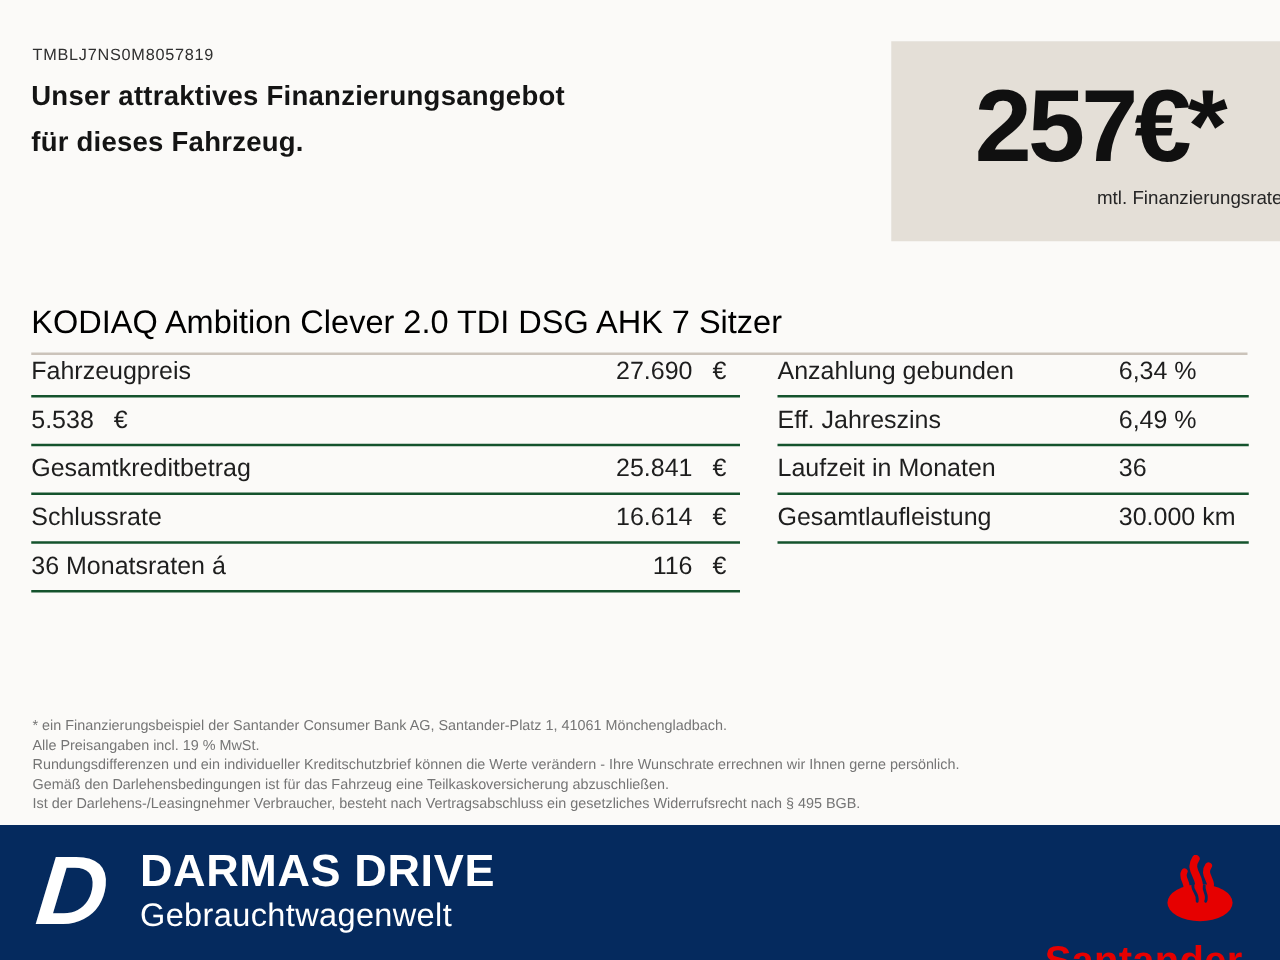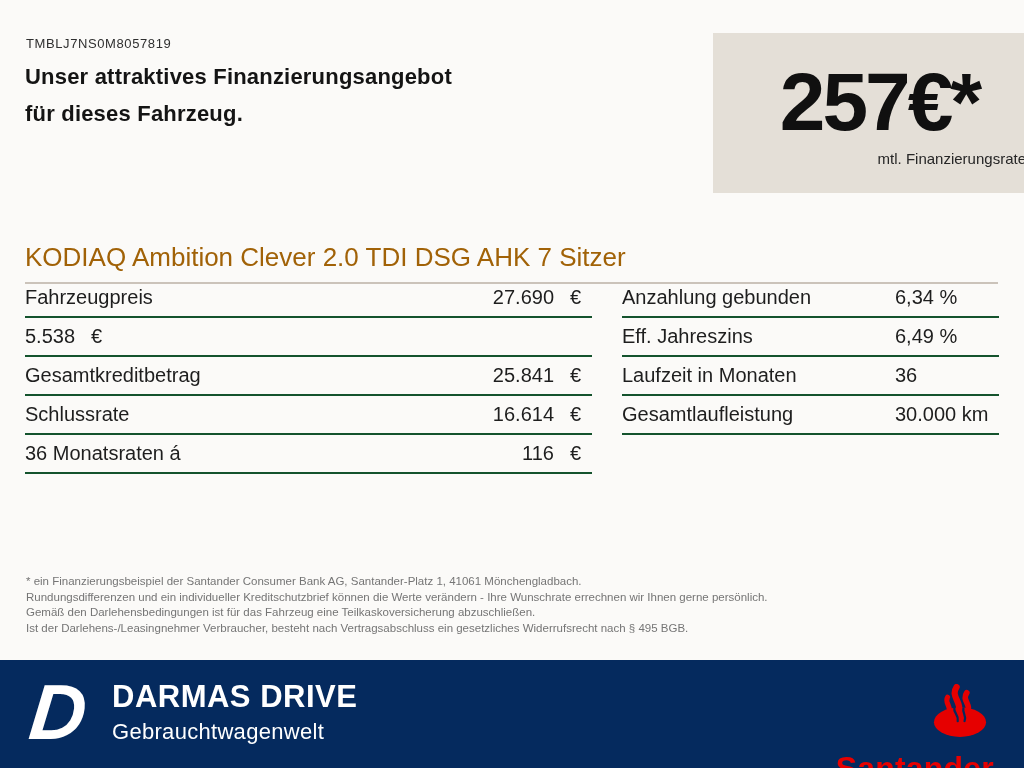--- a/index.html
+++ b/index.html
@@ -34,21 +34,21 @@
     font-size: 82px; font-weight: 800; letter-spacing: -3px; color: #101010;
     line-height: 92px; width: 100%; text-align: center;
   }
   .offer-caption {
     font-size: 15px; color: #262626; margin-top: 2px; text-align: right;
   }
 
   
   .vehicle-title {
     position: absolute; left: 25px; top: 242px; width: 973px;
-    font-size: 26px; font-weight: 500; color: #a16207;
+    font-size: 26px; font-weight: 500; color: #000000;
     padding-bottom: 9px; border-bottom: 2px solid #cbc3ba;
   }
   .col-left  { position: absolute; left: 25px;  top: 279px; width: 567px; }
   .col-right { position: absolute; left: 622px; top: 279px; width: 377px; }
   .frow {
     display: flex; align-items: flex-end; height: 39px;
     padding-bottom: 7px; border-bottom: 2px solid #14532d;
     font-size: 20px; color: #1e1e1e;
   }
   .frow .lbl { flex: 1 1 auto; white-space: nowrap; }
@@ -70,24 +70,24 @@
     background: #052a5e;
   }
   .dealer-logo {
     position: absolute; left: 30px; top: 2px;
     font-size: 78px; font-weight: 800; font-style: italic; color: #ffffff;
     line-height: 100px; letter-spacing: -2px;
     transform: skewX(-6deg);
   }
   .dealer-block { position: absolute; left: 112px; top: 18px; color: #ffffff; }
   .dealer-name {
-    font-size: 31px; font-weight: 700; letter-spacing: 0.5px; line-height: 38px;
+    font-size: 36px; font-weight: 700; letter-spacing: 0.5px; line-height: 38px;
   }
   .dealer-subtitle {
-    font-size: 22px; font-weight: 400; letter-spacing: 0.3px; line-height: 32px;
+    font-size: 26px; font-weight: 400; letter-spacing: 0.3px; line-height: 32px;
   }
   .bank-block {
     position: absolute; right: 30px; top: 24px;
     display: flex; align-items: flex-end; gap: 10px; flex-direction: column;
   }
   .flame-icon { width: 68px; height: 56px; }
   .bank-name {
     font-size: 32px; font-weight: 700; color: #e60000; letter-spacing: 0.2px;
   }
 </style>
@@ -150,20 +150,21 @@
       <span class="val">36</span>
     </div>
     <div class="frow">
       <span class="lbl">Gesamtlaufleistung</span>
       <span class="val">30.000 km</span>
     </div>
   </div>
 
   <div class="fineprint">
     <div>* ein Finanzierungsbeispiel der Santander Consumer Bank AG, Santander-Platz 1, 41061 Mönchengladbach.</div>
+    <div>Alle Preisangaben incl. 19 % MwSt.</div>
     <div>Rundungsdifferenzen und ein individueller Kreditschutzbrief können die Werte verändern - Ihre Wunschrate errechnen wir Ihnen gerne persönlich.</div>
     <div>Gemäß den Darlehensbedingungen ist für das Fahrzeug eine Teilkaskoversicherung abzuschließen.</div>
     <div>Ist der Darlehens-/Leasingnehmer Verbraucher, besteht nach Vertragsabschluss ein gesetzliches Widerrufsrecht nach § 495 BGB.</div>
   </div>
 
   <div class="footer">
     <div class="dealer-logo">D</div>
     <div class="dealer-block">
       <div class="dealer-name">DARMAS DRIVE</div>
       <div class="dealer-subtitle">Gebrauchtwagenwelt</div>

